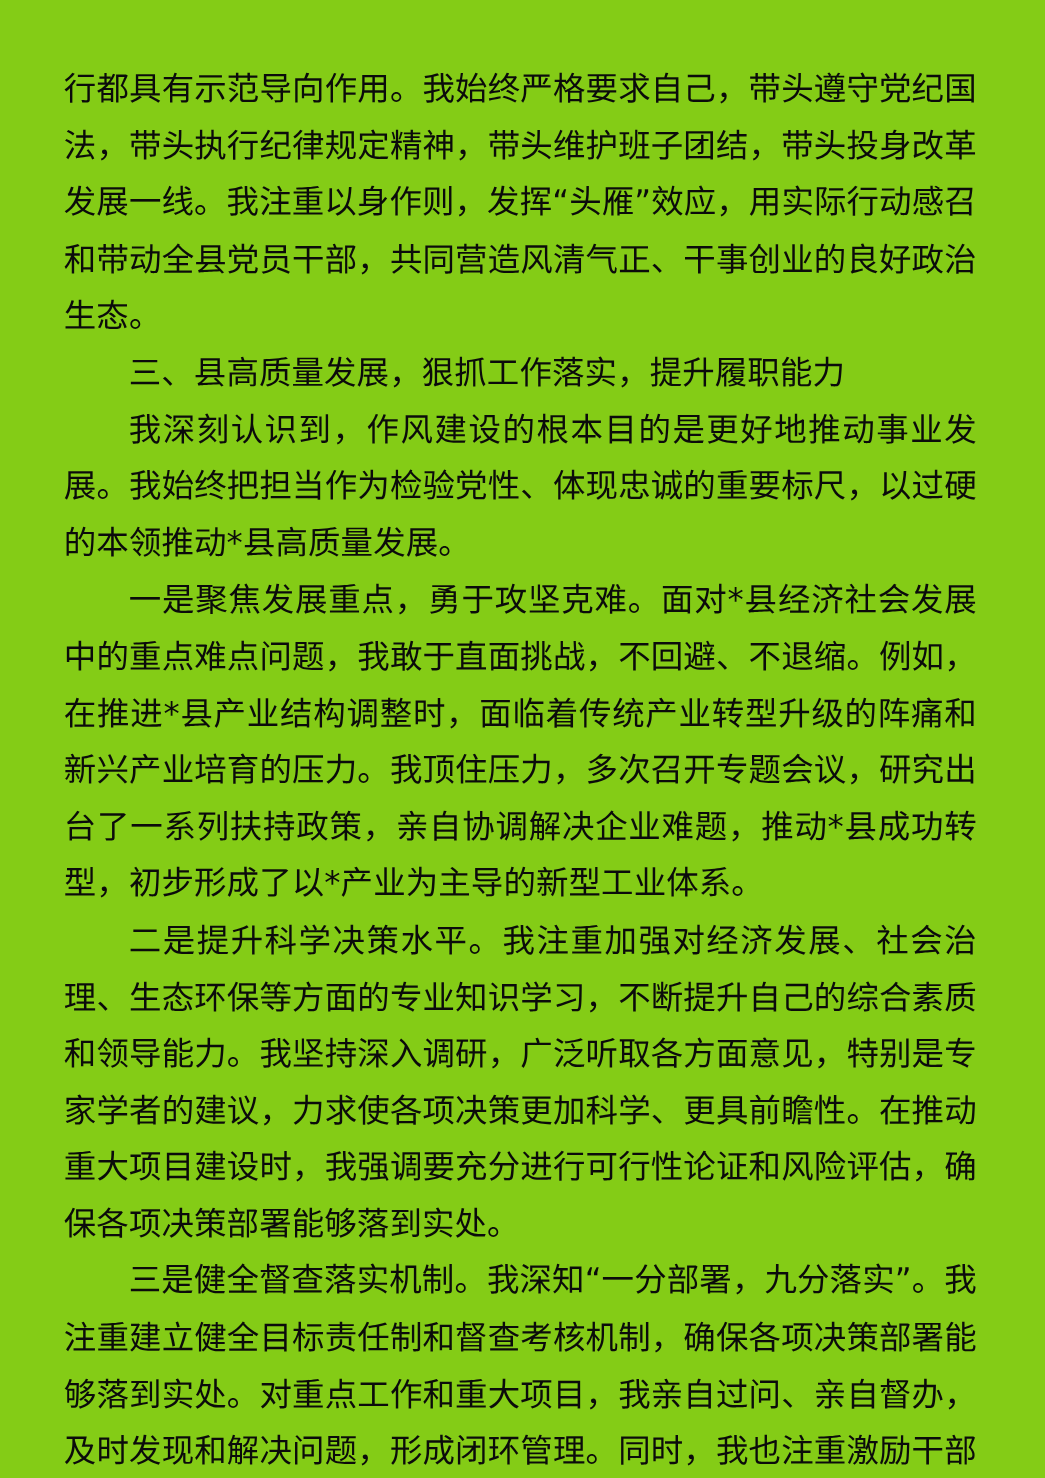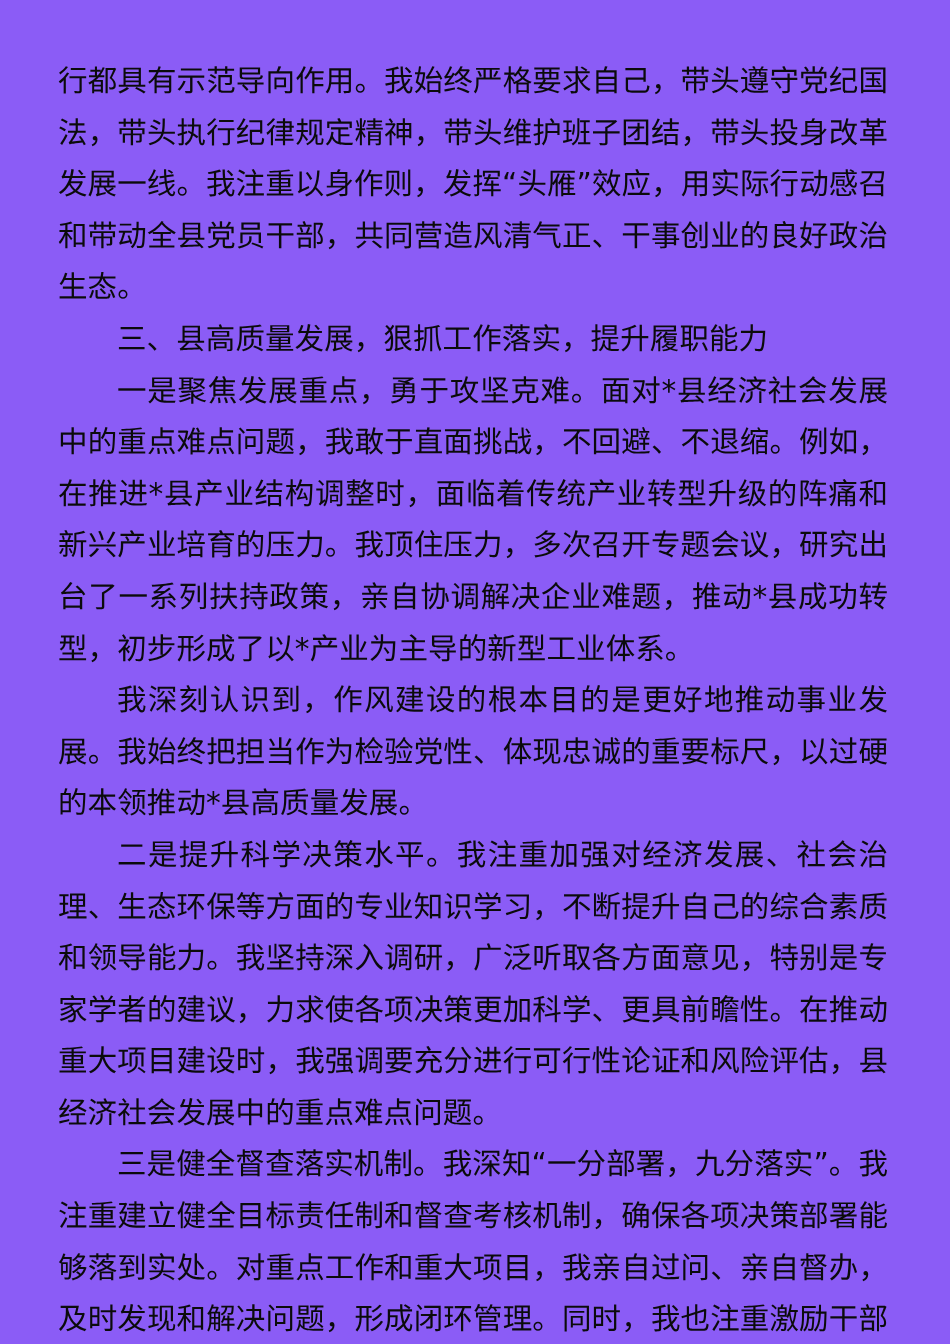--- a/index.html
+++ b/index.html
@@ -13,21 +13,21 @@
     height: 1344px;
     overflow: hidden;
     font-family: "DejaVu Sans", "Liberation Sans", sans-serif;
     color: #000000;
   }
 
   .page {
     position: relative;
     width: 950px;
     height: 1344px;
-    background: #8b5cf6;
+    background: #84cc16;
     box-sizing: border-box;
     padding: 56px 62px 0 58px;
   }
 
   .doc-body {
     width: 830px;
   }
 
   .para {
     margin: 0;
@@ -59,22 +59,22 @@
 </head>
 <body>
 
 <div class="page">
   <div class="doc-body">
 
     <p class="para cont">行都具有示范导向作用。我始终严格要求自己，带头遵守党纪国法，带头执行纪律规定精神，带头维护班子团结，带头投身改革发展一线。我注重以身作则，发挥“头雁”效应，用实际行动感召和带动全县党员干部，共同营造风清气正、干事创业的良好政治生态。</p>
 
     <p class="para heading">三、县高质量发展，狠抓工作落实，提升履职能力</p>
 
+    <p class="para indent">我深刻认识到，作风建设的根本目的是更好地推动事业发展。我始终把担当作为检验党性、体现忠诚的重要标尺，以过硬的本领推动*县高质量发展。</p>
+
     <p class="para indent">一是聚焦发展重点，勇于攻坚克难。面对*县经济社会发展中的重点难点问题，我敢于直面挑战，不回避、不退缩。例如，在推进*县产业结构调整时，面临着传统产业转型升级的阵痛和新兴产业培育的压力。我顶住压力，多次召开专题会议，研究出台了一系列扶持政策，亲自协调解决企业难题，推动*县成功转型，初步形成了以*产业为主导的新型工业体系。</p>
 
-    <p class="para indent">我深刻认识到，作风建设的根本目的是更好地推动事业发展。我始终把担当作为检验党性、体现忠诚的重要标尺，以过硬的本领推动*县高质量发展。</p>
-
-    <p class="para indent">二是提升科学决策水平。我注重加强对经济发展、社会治理、生态环保等方面的专业知识学习，不断提升自己的综合素质和领导能力。我坚持深入调研，广泛听取各方面意见，特别是专家学者的建议，力求使各项决策更加科学、更具前瞻性。在推动重大项目建设时，我强调要充分进行可行性论证和风险评估，县经济社会发展中的重点难点问题。</p>
+    <p class="para indent">二是提升科学决策水平。我注重加强对经济发展、社会治理、生态环保等方面的专业知识学习，不断提升自己的综合素质和领导能力。我坚持深入调研，广泛听取各方面意见，特别是专家学者的建议，力求使各项决策更加科学、更具前瞻性。在推动重大项目建设时，我强调要充分进行可行性论证和风险评估，确保各项决策部署能够落到实处。</p>
 
     <p class="para indent">三是健全督查落实机制。我深知“一分部署，九分落实”。我注重建立健全目标责任制和督查考核机制，确保各项决策部署能够落到实处。对重点工作和重大项目，我亲自过问、亲自督办，及时发现和解决问题，形成闭环管理。同时，我也注重激励干部担当作为，建立健全容错纠错机制，为敢于担当的干部撑腰鼓劲，激发干部干事创业的积极性。</p>
 
   </div>
 </div>
 
 </body></html>

